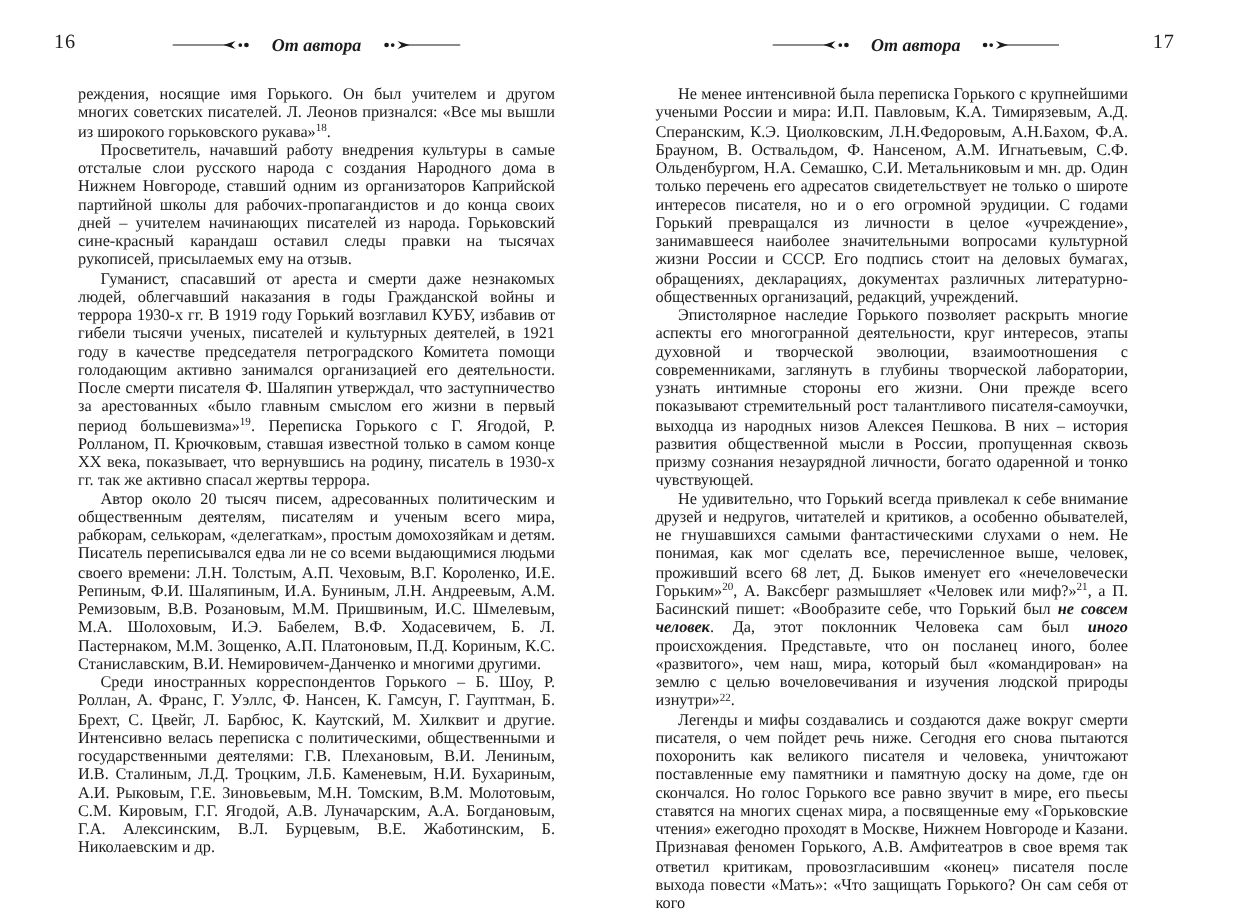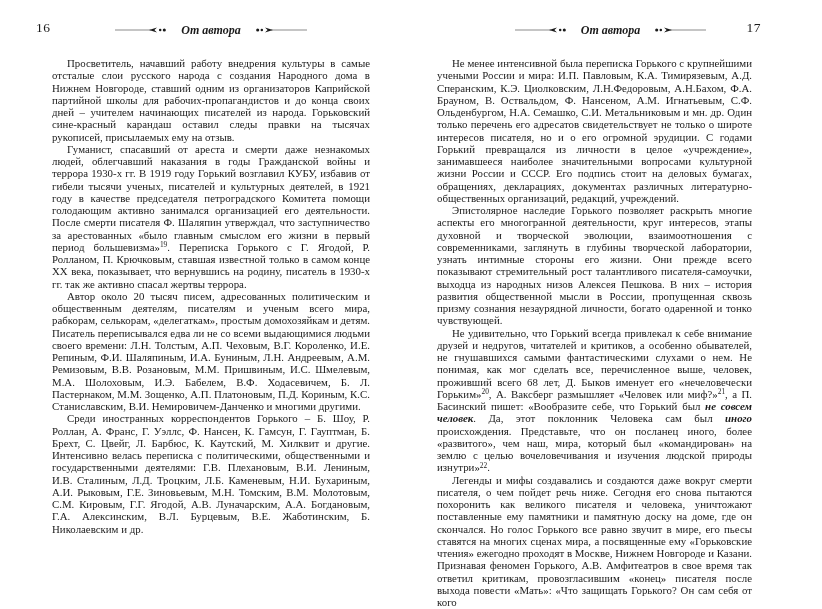--- a/index.html
+++ b/index.html
@@ -9,21 +9,21 @@
     background:#ffffff;
     color:#1b1b1b;
     font-family:"Liberation Serif","DejaVu Serif",serif;
     overflow:hidden;
   }
   .pagenum{
     position:absolute;top:20px;
     font-size:13.5px;letter-spacing:.5px;
   }
   .pagenum-left{left:36px;}
-  .pagenum-right{right:61px;margin-left:20px;}
+  .pagenum-right{right:39px;margin-left:20px;}
   .running-header{
     position:absolute;top:22px;height:16px;
     display:flex;align-items:center;justify-content:center;gap:14px;
   }
   .running-header.left{left:52px;width:318px;}
   .running-header.right{left:453px;width:315px;}
   .header-title{
     font-style:italic;font-weight:600;font-size:12px;
     white-space:nowrap;
   }
@@ -64,20 +64,21 @@
       <span class="header-title">От автора</span>
       <svg class="ornament mirrored" width="52" height="8" viewBox="0 0 52 8" aria-hidden="true">
         <path d="M0 3.7 H36 V4.3 H0 Z" fill="#1b1b1b"></path>
         <path d="M34 4 L42 1.4 L39.4 4 L42 6.6 Z" fill="#1b1b1b"></path>
         <circle cx="45.2" cy="4" r="1.25" fill="#1b1b1b"></circle>
         <circle cx="49.3" cy="4" r="1.55" fill="#1b1b1b"></circle>
       </svg>
     </header>
 
     <div class="body-text left" lang="ru">
+        <p class="para"><span>реждения, носящие имя Горького. Он был учителем и другом многих советских писателей. Л. Леонов признался: «Все мы вышли из широкого горьковского рукава»</span><span class="sup">18</span><span>.</span></p>
         <p class="para indent"><span>Просветитель, начавший работу внедрения культуры в самые отсталые слои русского народа с создания Народного дома в Нижнем Новгороде, ставший одним из организаторов Каприйской партийной школы для рабочих-пропагандистов и до конца своих дней – учителем начинающих писателей из народа. Горьковский сине-красный карандаш оставил следы правки на тысячах рукописей, присылаемых ему на отзыв.</span></p>
         <p class="para indent"><span>Гуманист, спасавший от ареста и смерти даже незнакомых людей, облегчавший наказания в годы Гражданской войны и террора 1930-х гг. В 1919 году Горький возглавил КУБУ, избавив от гибели тысячи ученых, писателей и культурных деятелей, в 1921 году в качестве председателя петроградского Комитета помощи голодающим активно занимался организацией его деятельности. После смерти писателя Ф. Шаляпин утверждал, что заступничество за арестованных «было главным смыслом его жизни в первый период большевизма»</span><span class="sup">19</span><span>. Переписка Горького с Г. Ягодой, Р. Ролланом, П. Крючковым, ставшая известной только в самом конце XX века, показывает, что вернувшись на родину, писатель в 1930-х гг. так же активно спасал жертвы террора.</span></p>
         <p class="para indent"><span>Автор около 20 тысяч писем, адресованных политическим и общественным деятелям, писателям и ученым всего мира, рабкорам, селькорам, «делегаткам», простым домохозяйкам и детям. Писатель переписывался едва ли не со всеми выдающимися людьми своего времени: Л.Н. Толстым, А.П. Чеховым, В.Г. Короленко, И.Е. Репиным, Ф.И. Шаляпиным, И.А. Буниным, Л.Н. Андреевым, А.М. Ремизовым, В.В. Розановым, М.М. Пришвиным, И.С. Шмелевым, М.А. Шолоховым, И.Э. Бабелем, В.Ф. Ходасевичем, Б. Л. Пастернаком, М.М. Зощенко, А.П. Платоновым, П.Д. Кориным, К.С. Станиславским, В.И. Немировичем-Данченко и многими другими.</span></p>
         <p class="para indent"><span>Среди иностранных корреспондентов Горького – Б. Шоу, Р. Роллан, А. Франс, Г. Уэллс, Ф. Нансен, К. Гамсун, Г. Гауптман, Б. Брехт, С. Цвейг, Л. Барбюс, К. Каутский, М. Хилквит и другие. Интенсивно велась переписка с политическими, общественными и государственными деятелями: Г.В. Плехановым, В.И. Лениным, И.В. Сталиным, Л.Д. Троцким, Л.Б. Каменевым, Н.И. Бухариным, А.И. Рыковым, Г.Е. Зиновьевым, М.Н. Томским, В.М. Молотовым, С.М. Кировым, Г.Г. Ягодой, А.В. Луначарским, А.А. Богдановым, Г.А. Алексинским, В.Л. Бурцевым, В.Е. Жаботинским, Б. Николаевским и др.</span></p>
       </div>
   </section>
 
   <section>
     <div class="pagenum pagenum-right">17</div>
 

